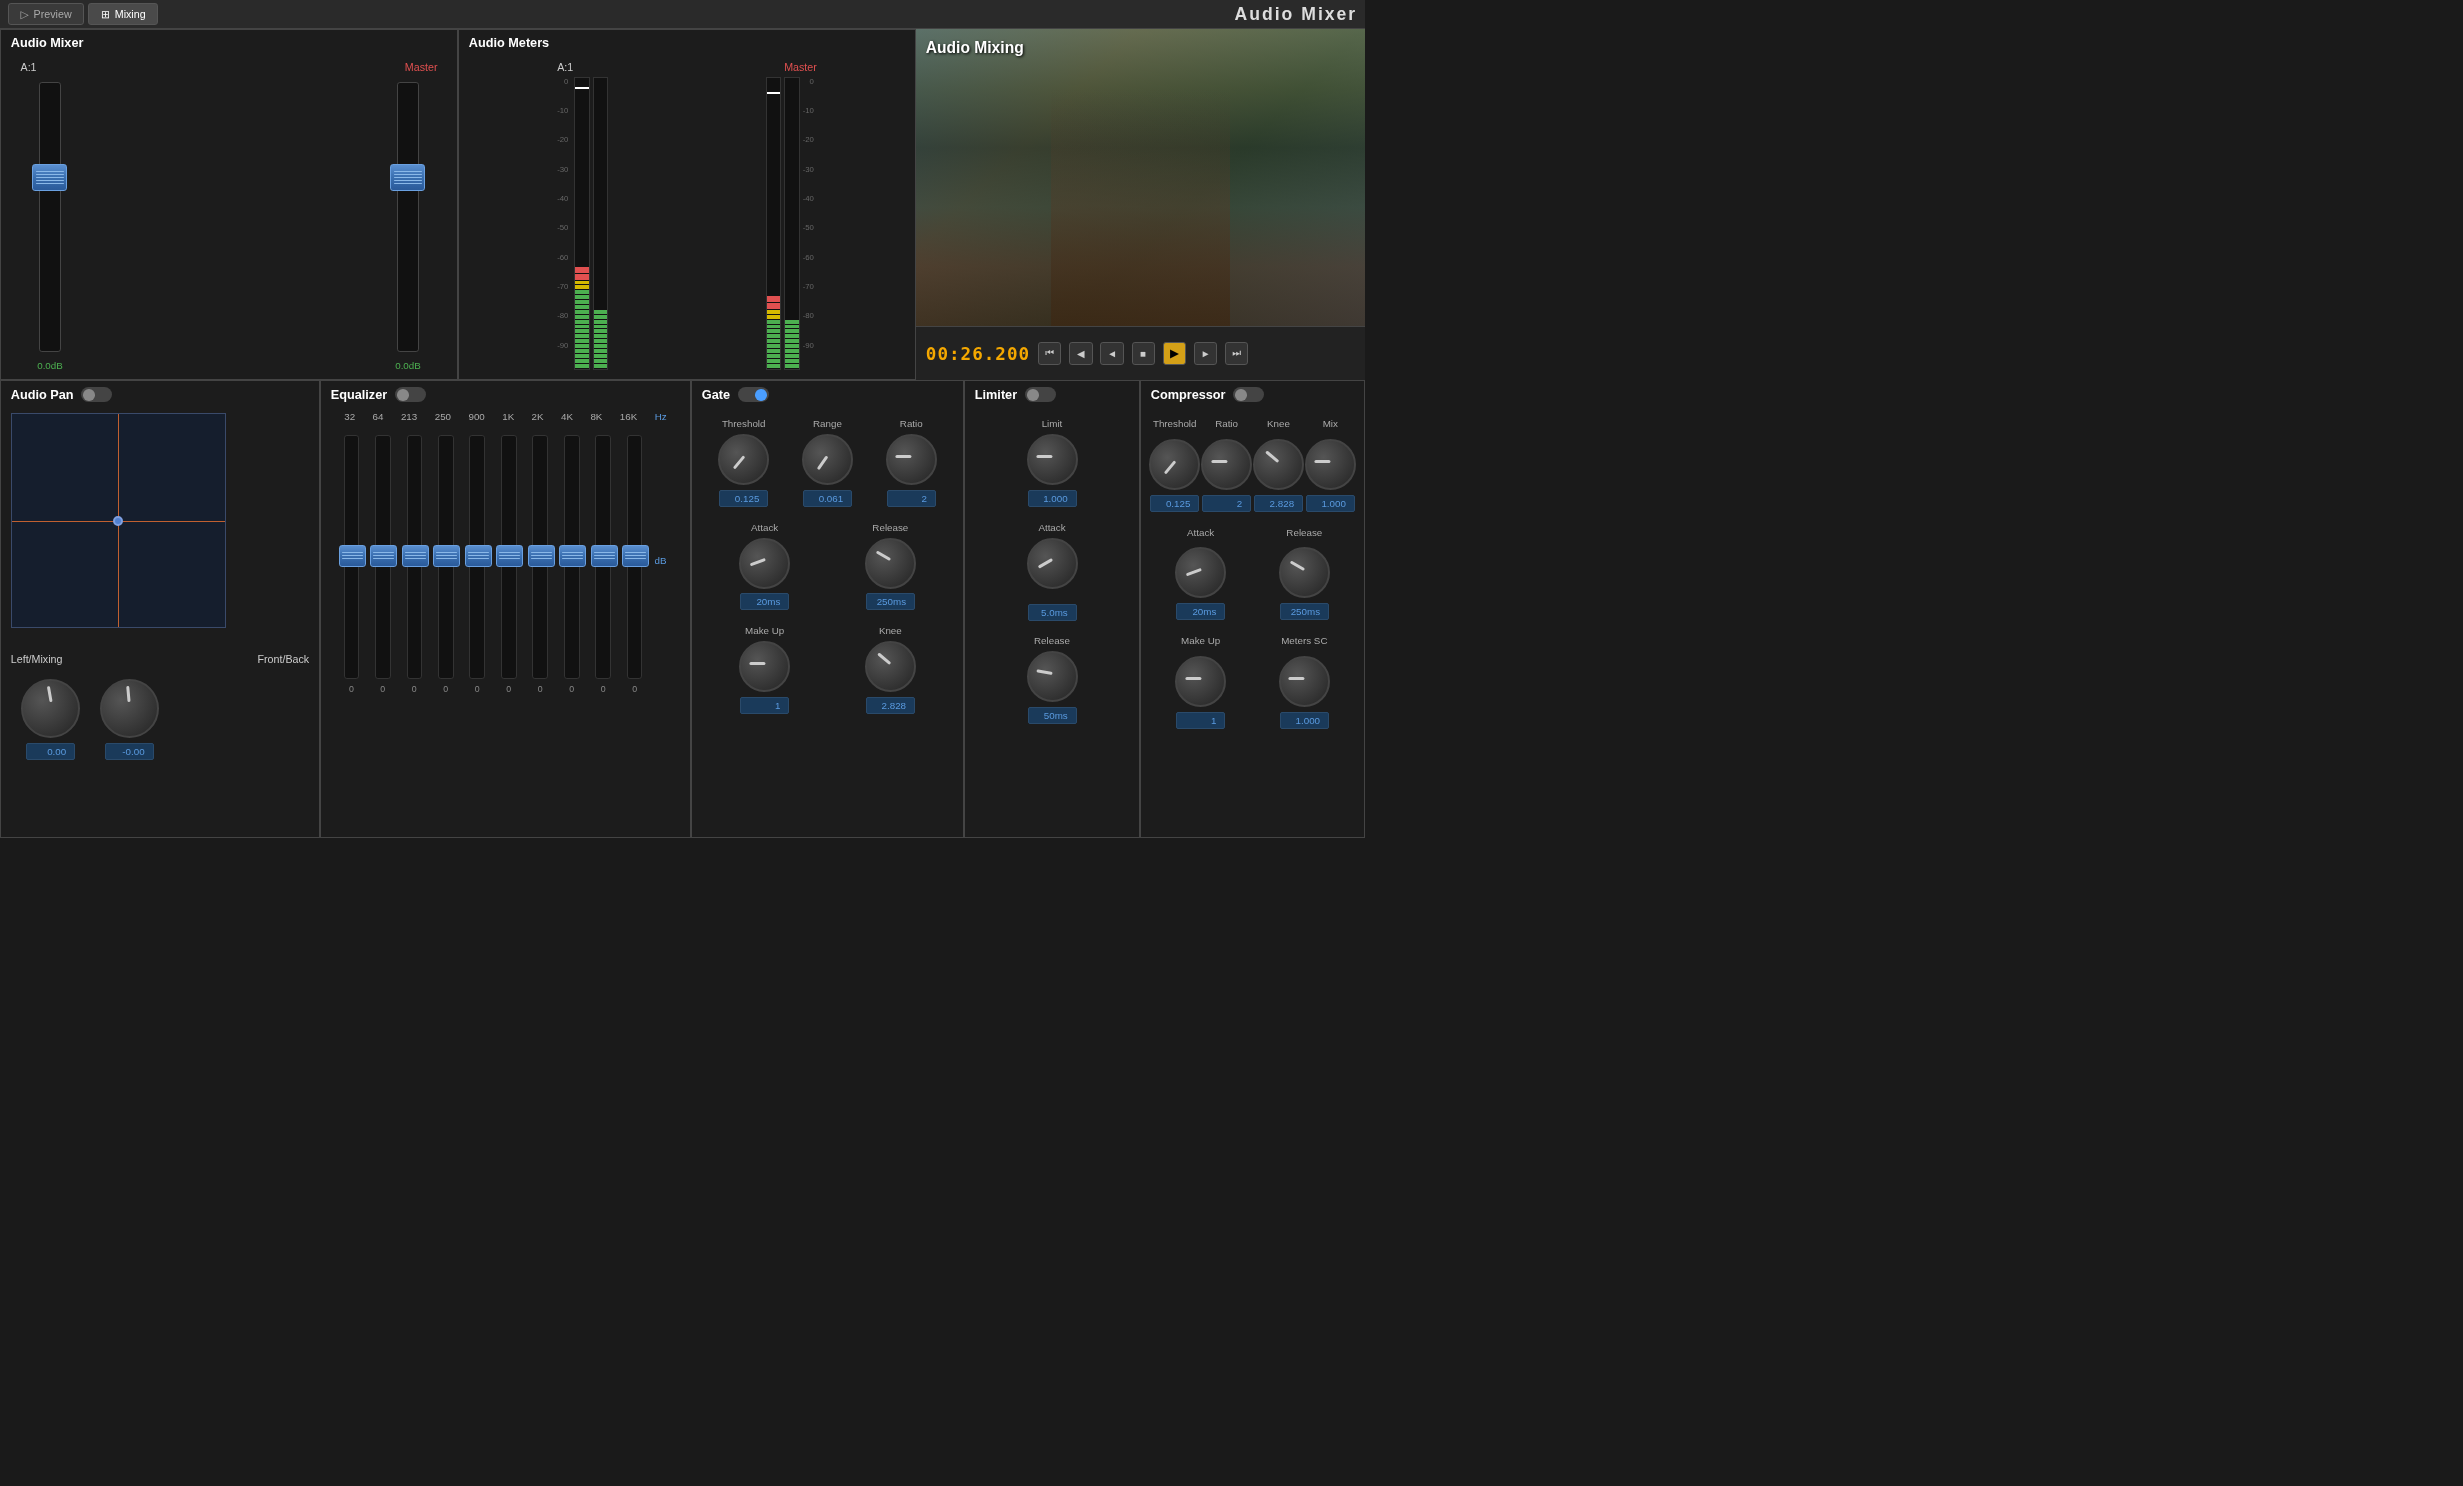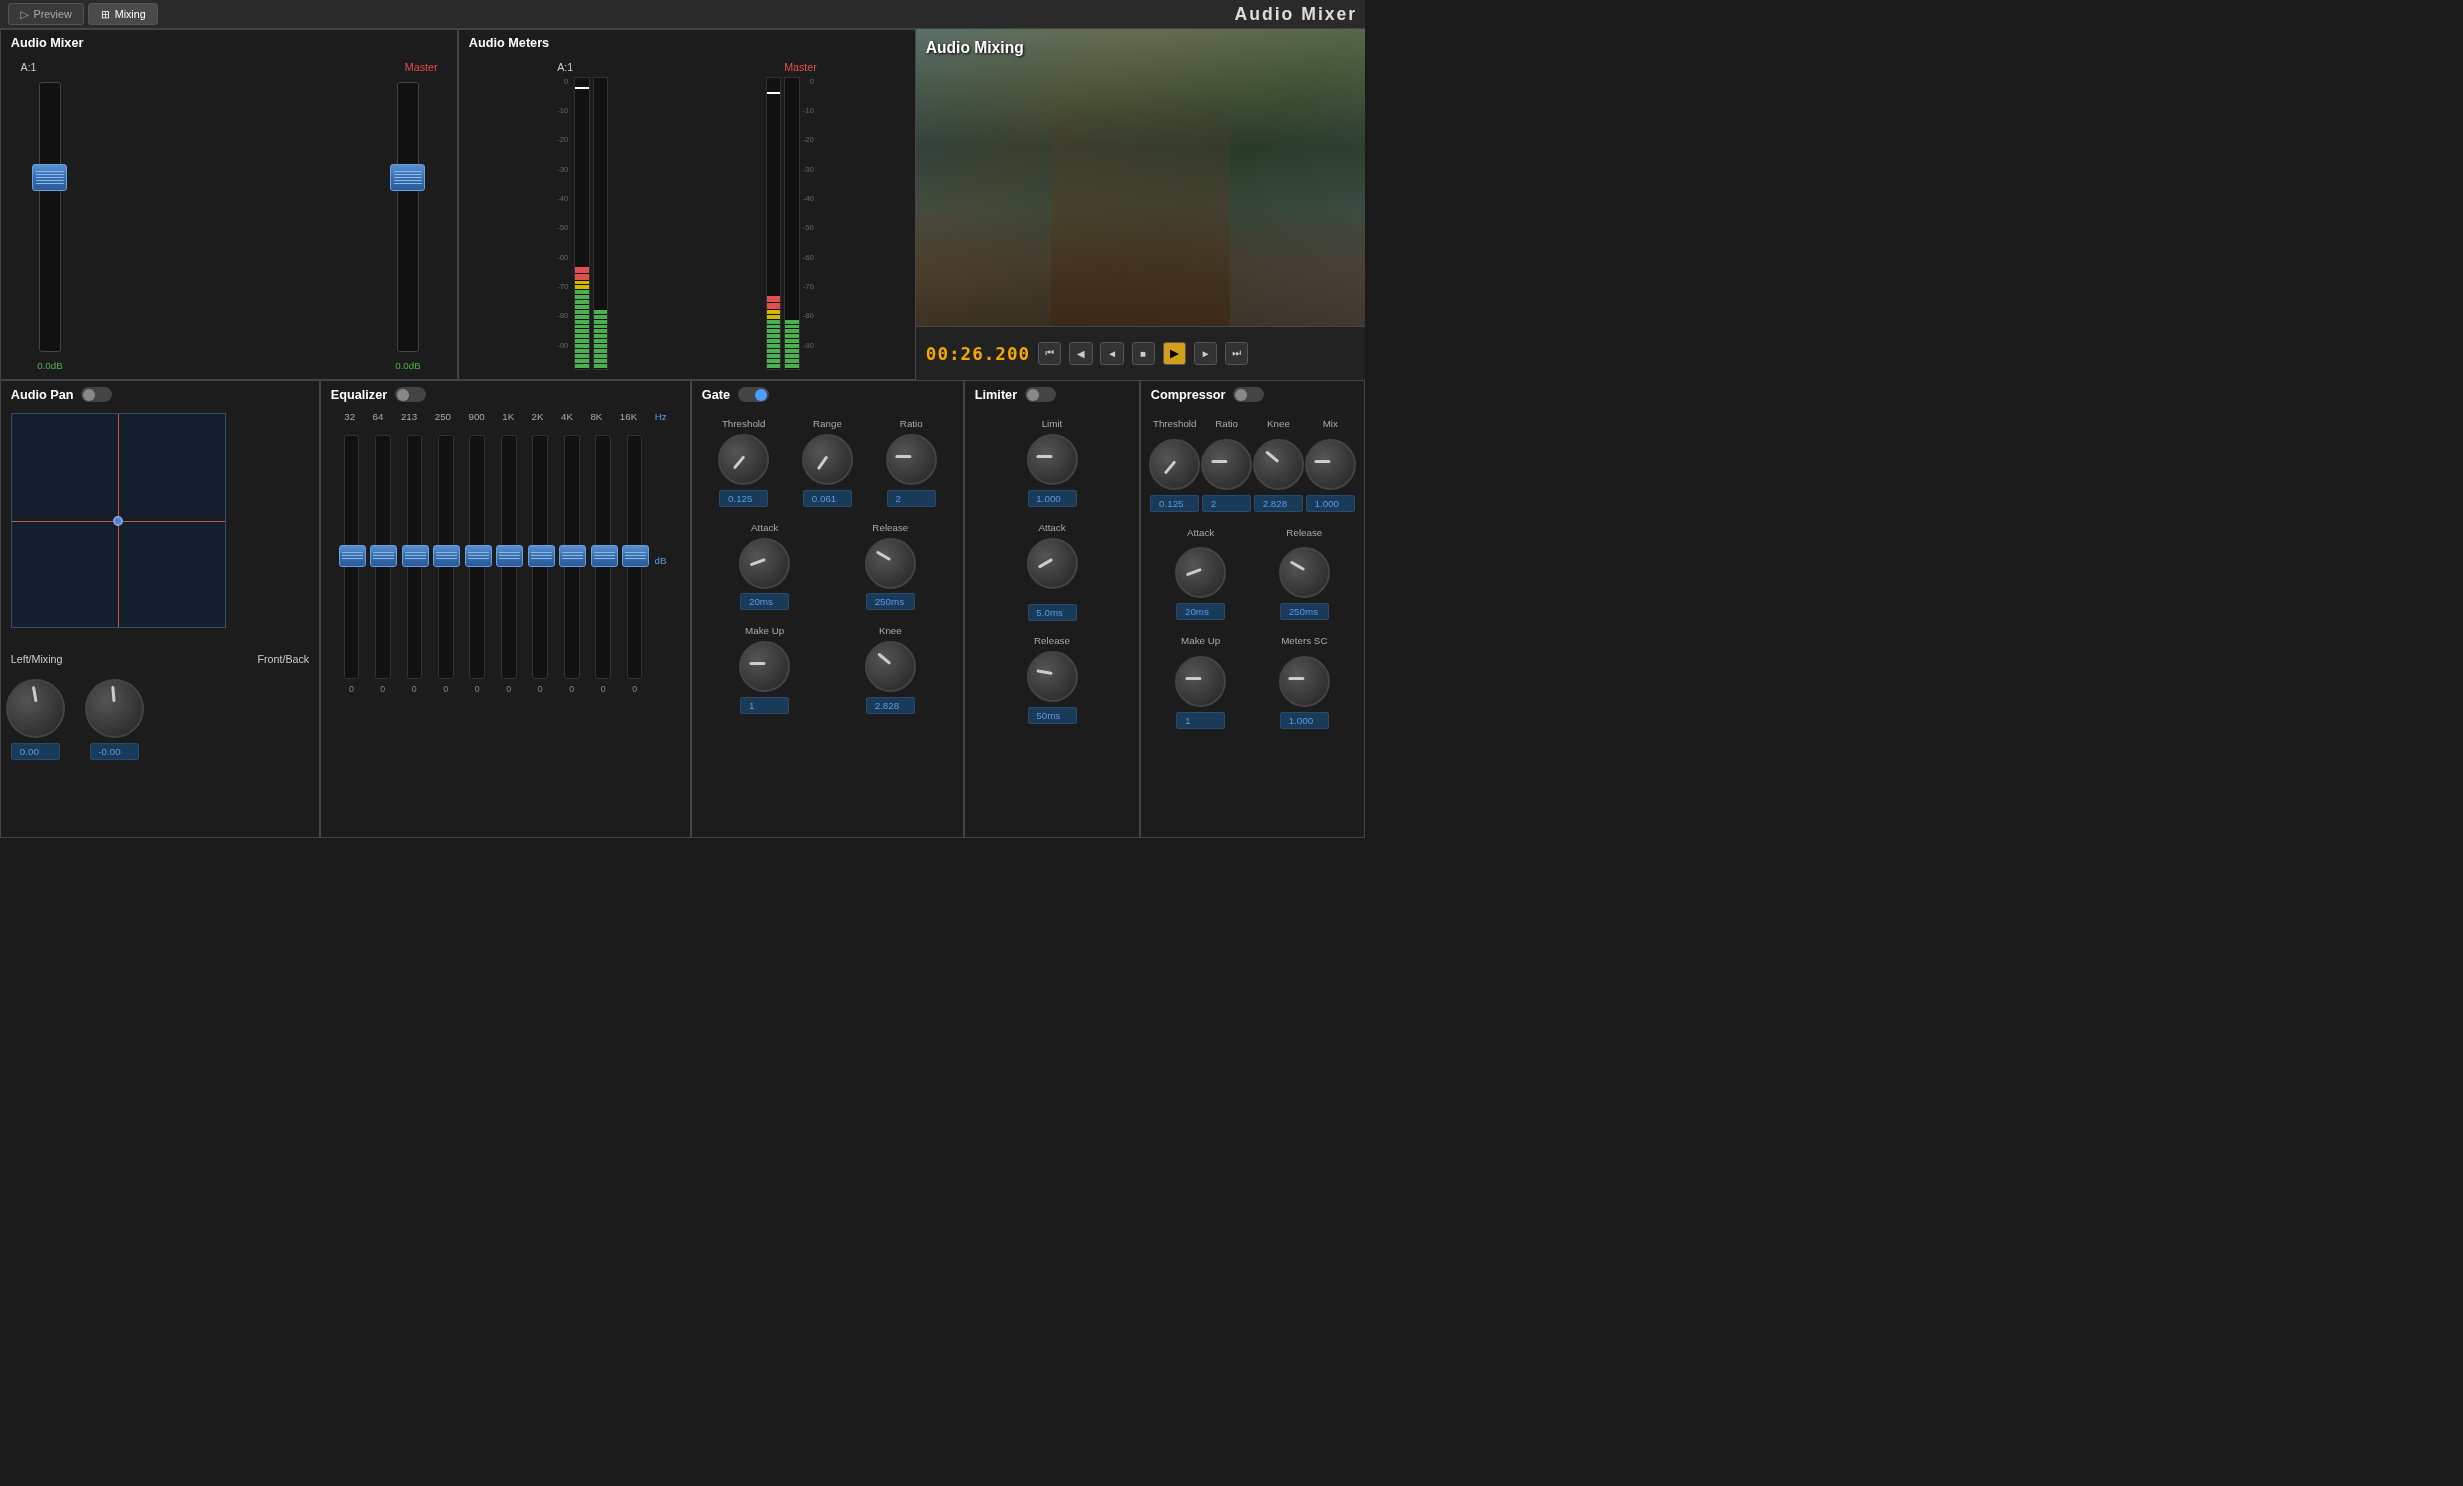--- a/index.html
+++ b/index.html
@@ -317,21 +317,21 @@
     }
     .pan-labels {
       display: flex;
       justify-content: space-between;
       padding: 4.9px 9.8px;
       margin-top: 19.5px;
     }
     .pan-knob-area {
       display: flex;
       gap: 19.5px;
-      padding: 0 5px;
+      padding: 0 20px;
       margin-top: 9.8px;
     }
     .knob-group {
       display: flex;
       flex-direction: column;
       align-items: center;
       gap: 4.9px;
     }
     .knob-label {
       color: #aaa;
@@ -363,21 +363,21 @@
       border-radius: 2px;
     }
     .knob-value {
       background: #1a3a5a;
       border: 1px solid #2a4a6a;
       color: #5a9adf;
       font-size: 9.8px;
       padding: 2px 7.8px;
       border-radius: 2px;
       min-width: 49px;
-      text-align: left;
+      text-align: right;
     }
 
     
     .equalizer-panel {
       width: 371px;
       border: 1px solid #444;
       background: #1c1c1c;
       flex-shrink: 0;
     }
     .eq-freq-labels {

